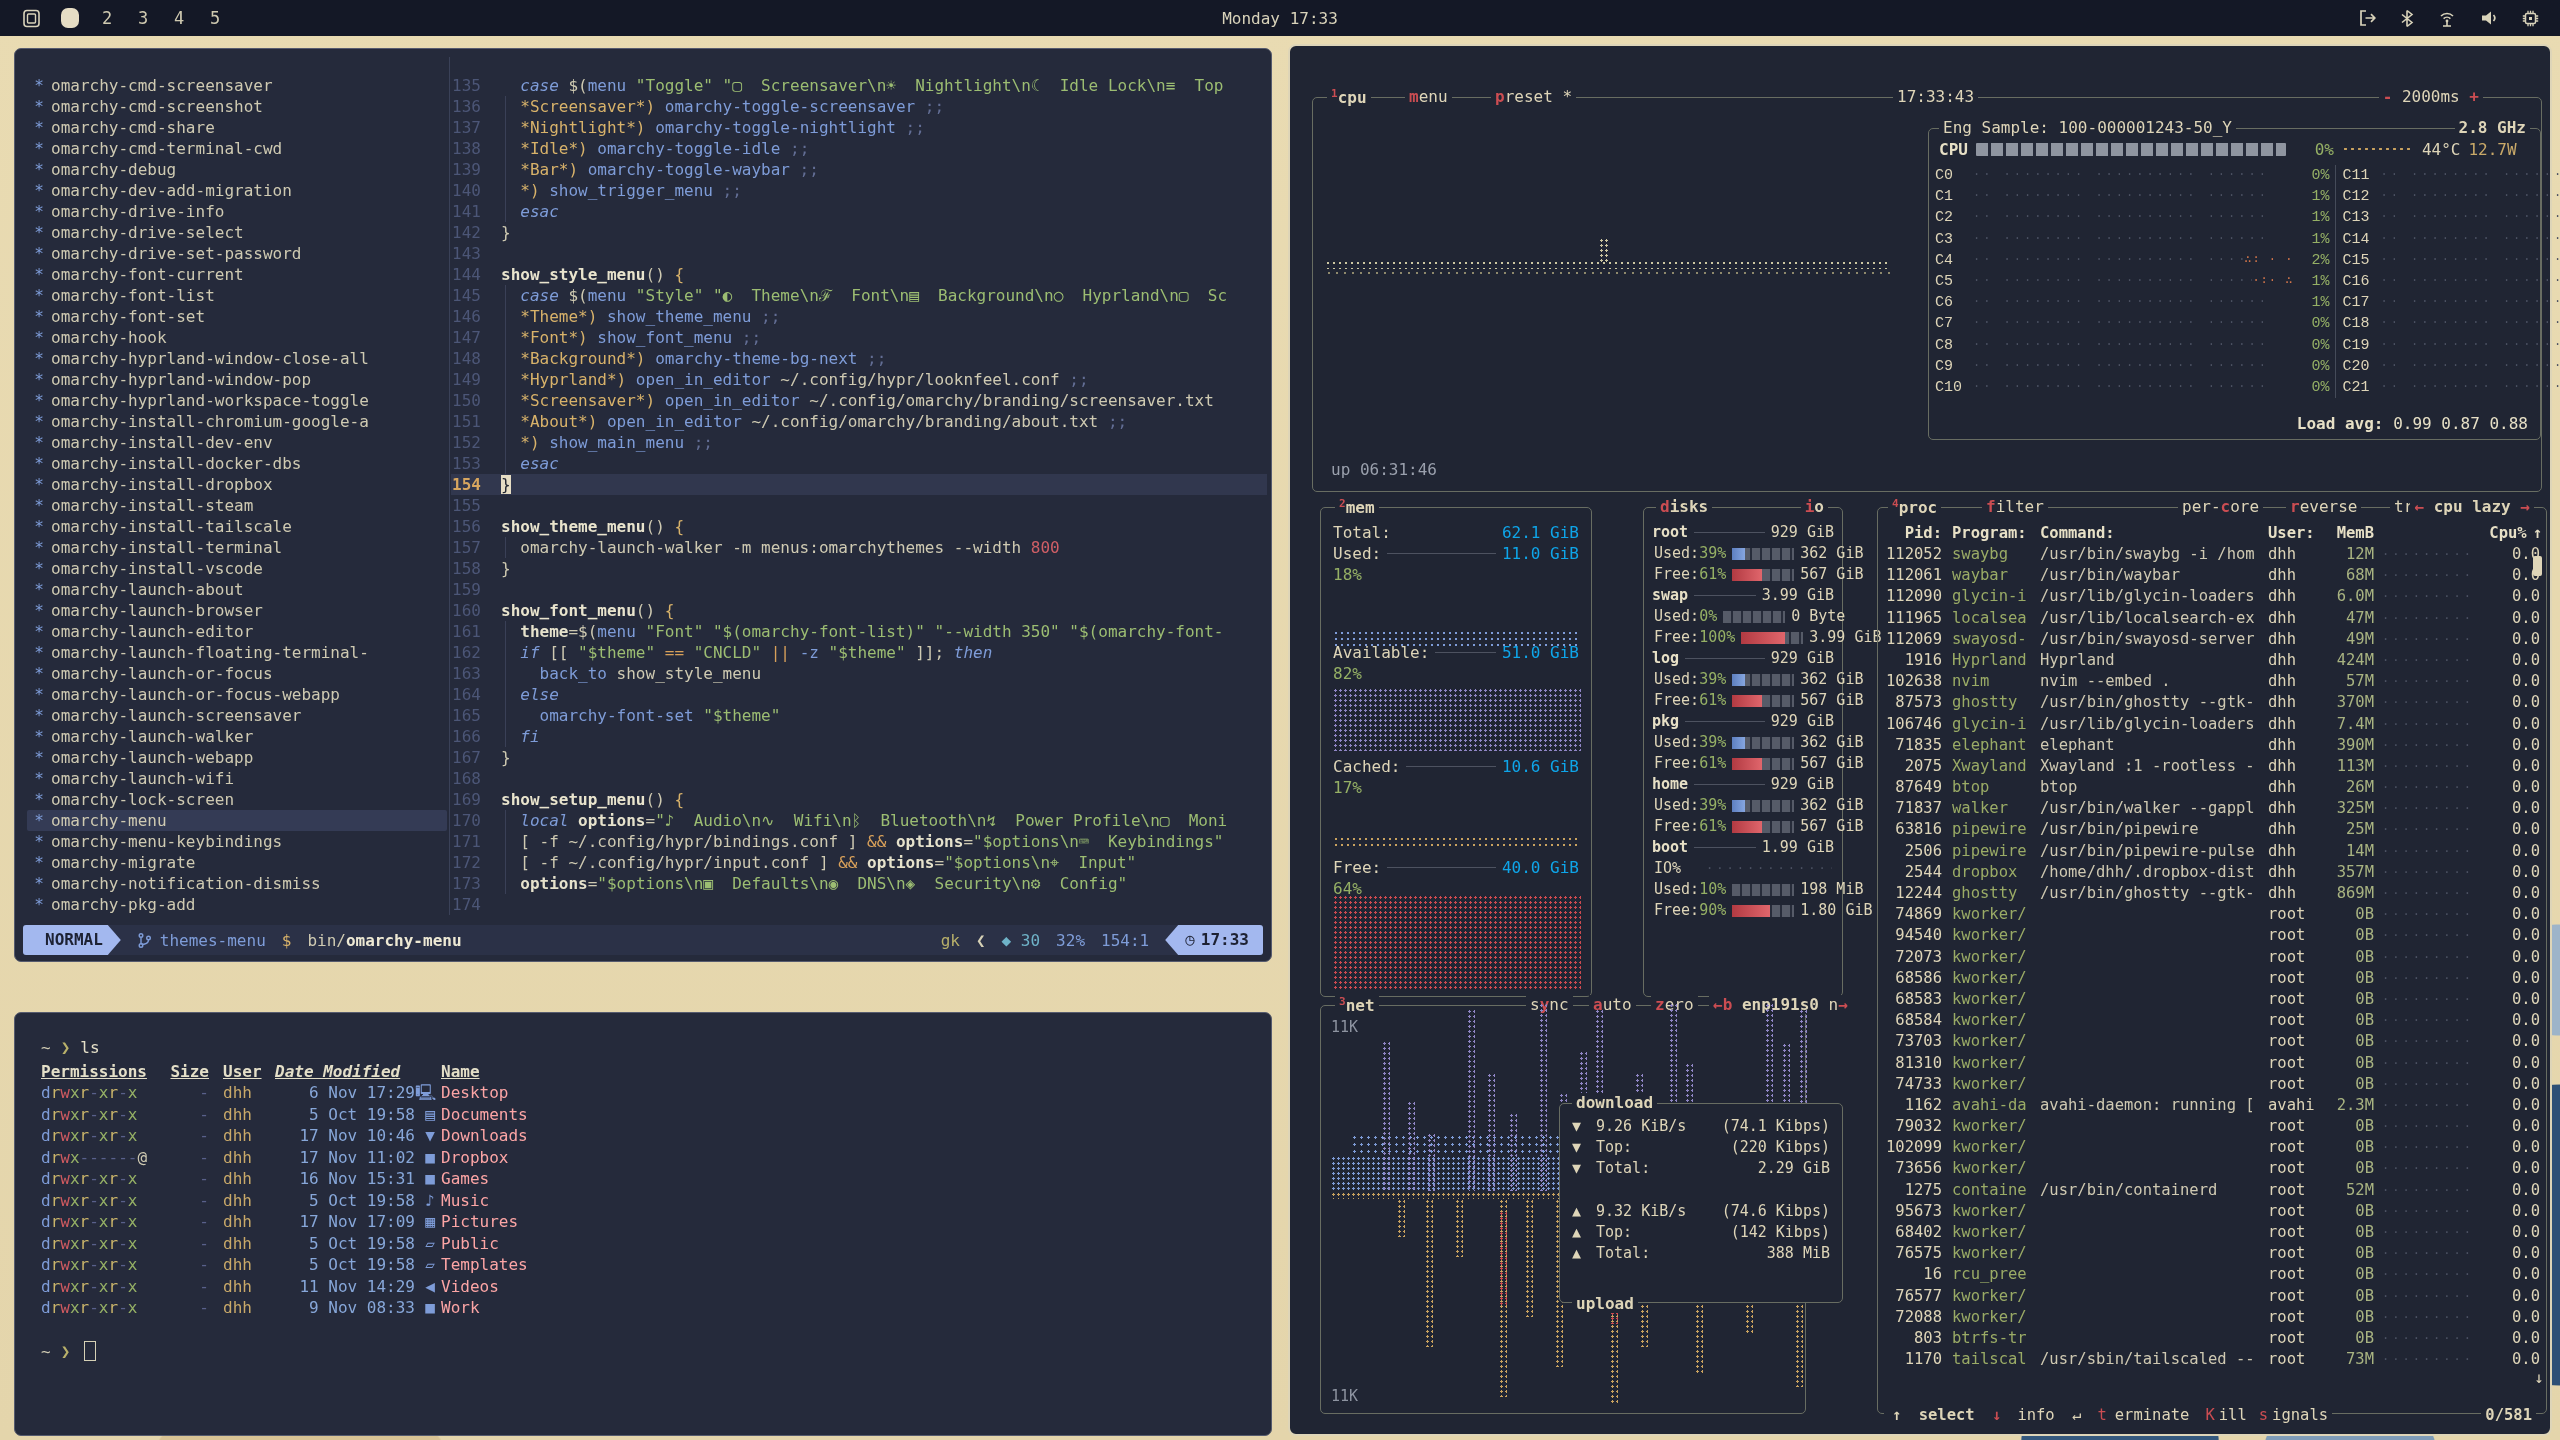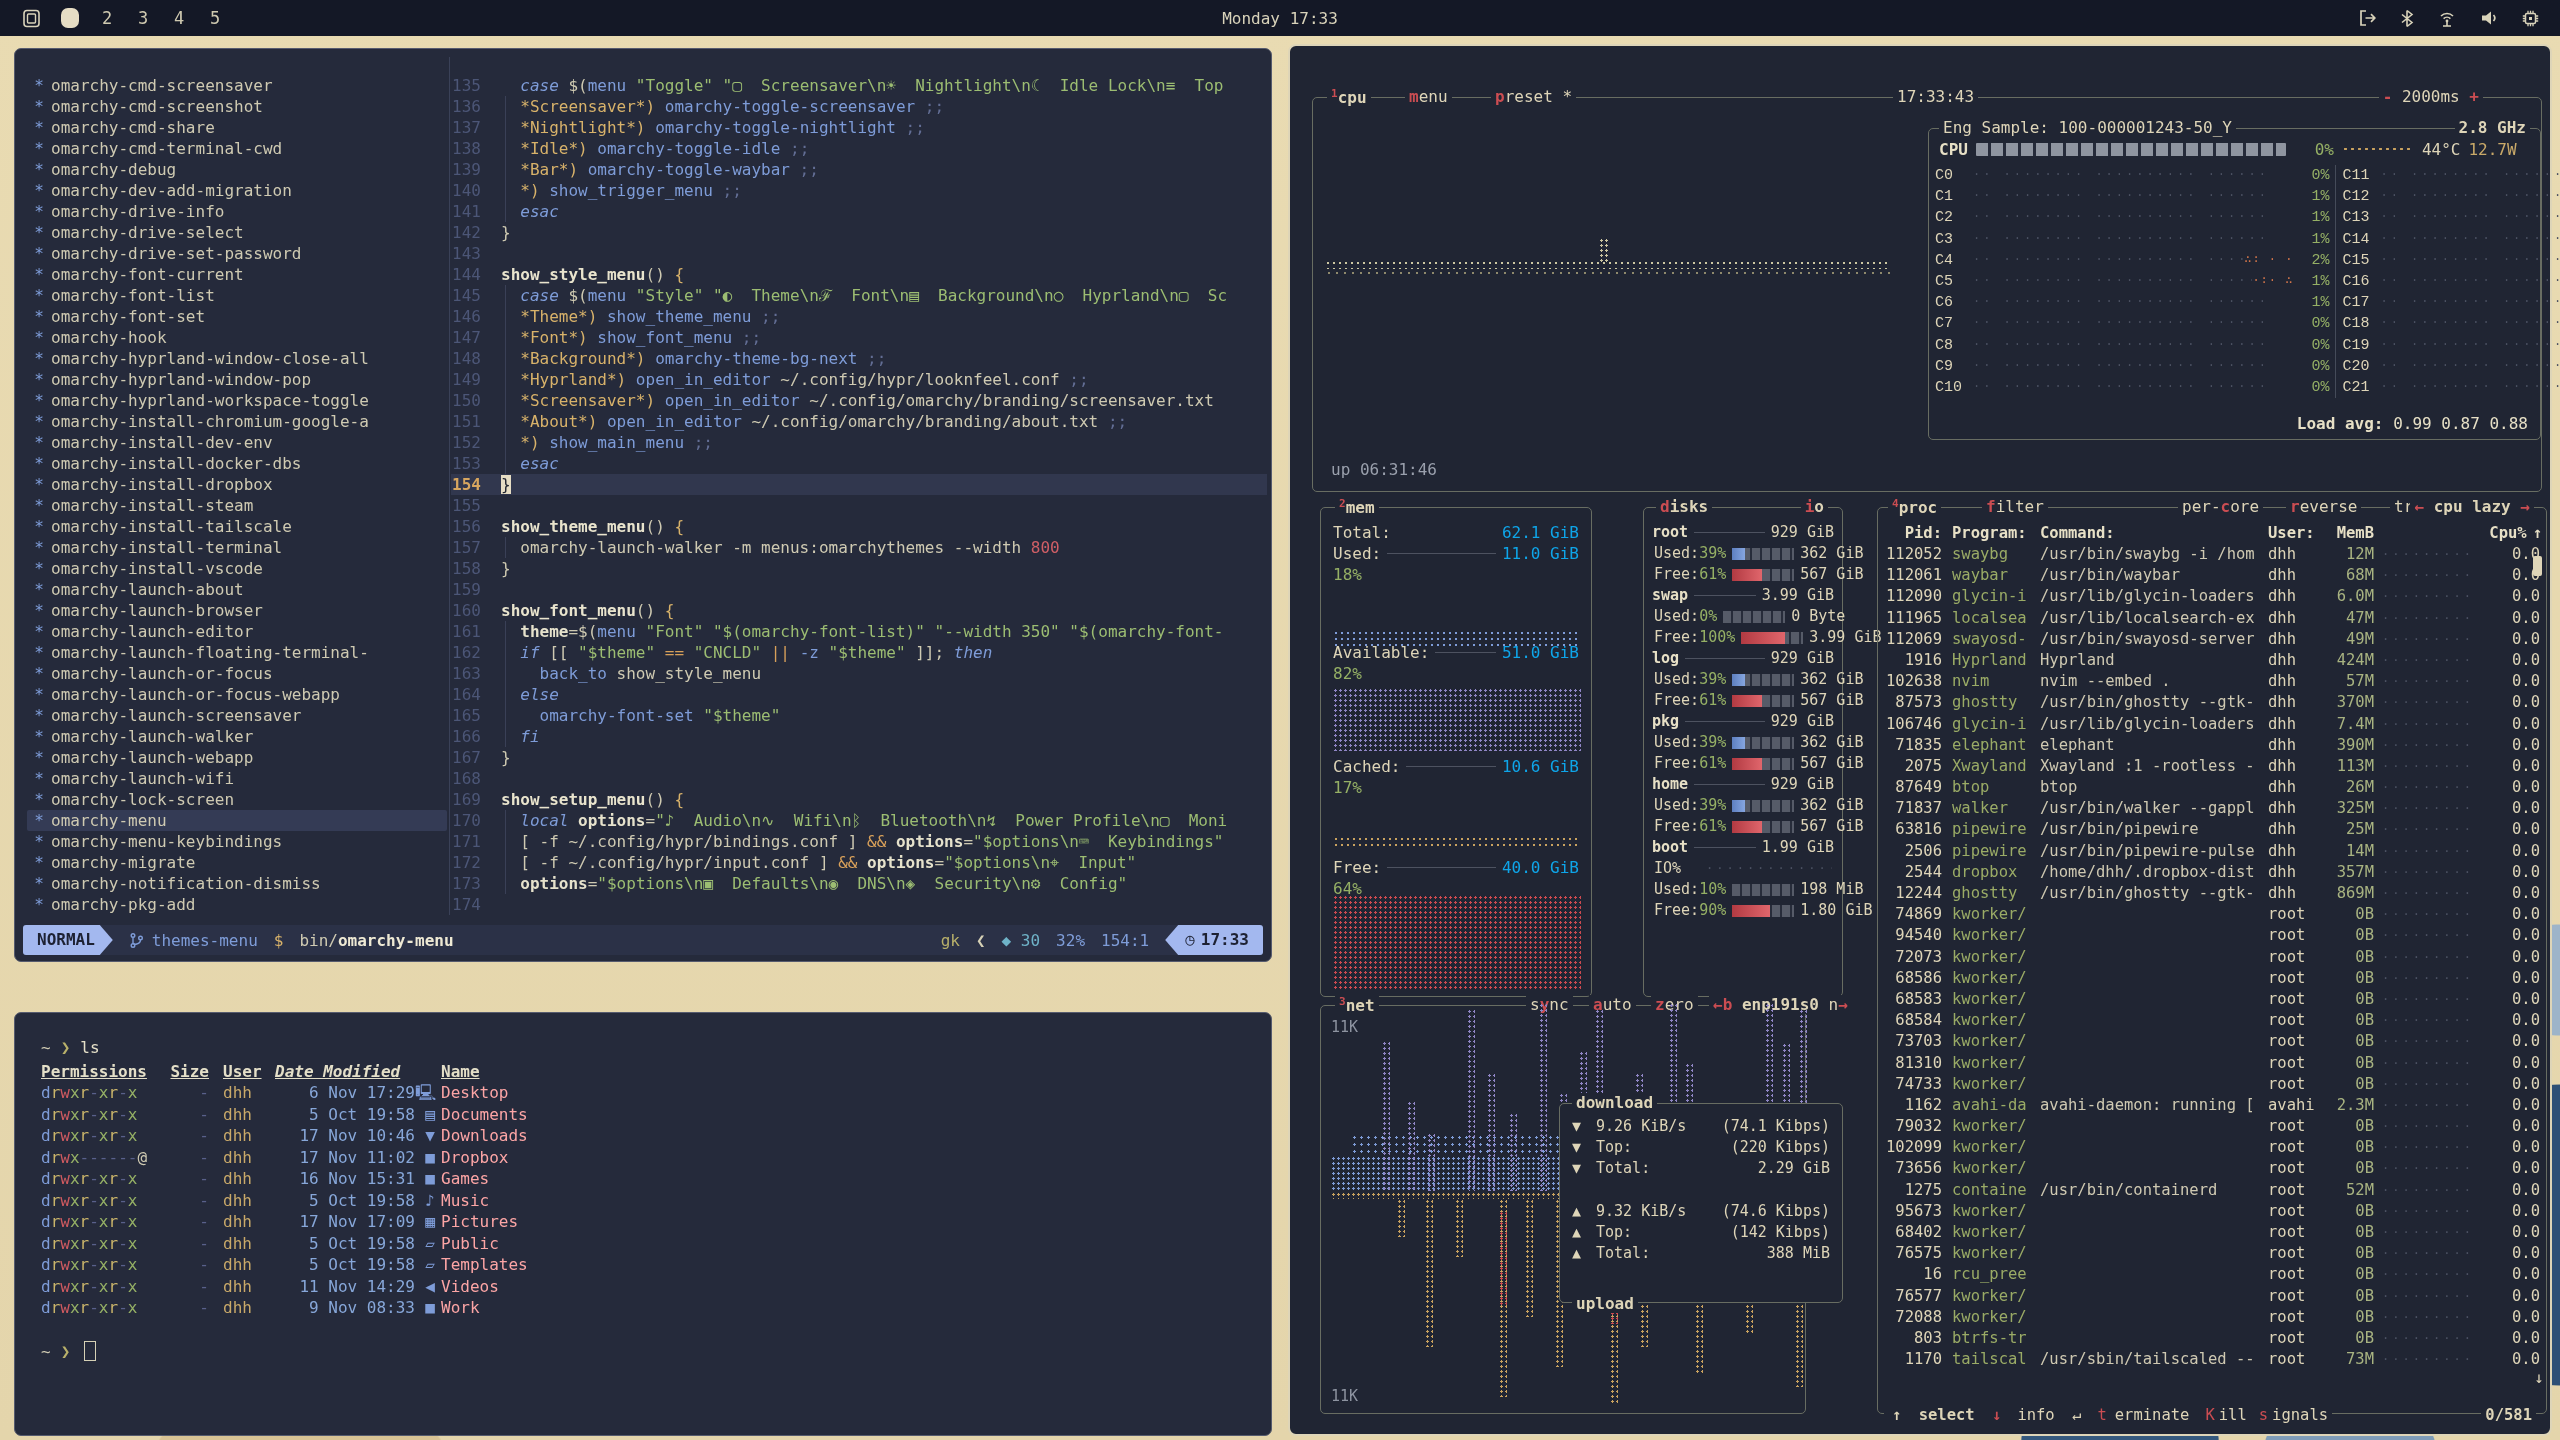--- a/index.html
+++ b/index.html
@@ -52,21 +52,21 @@
   .tk-t{color:#cfcab2;}
   .tk-v{color:#e6e2cc;font-weight:bold;}
   .tk-n{color:#d05f66;}
   .tk-o{color:#636e95;}
   .tk-a{color:#d8a05a;}
   .tk-fn{color:#e9e4cd;font-weight:bold;}
   .tk-br{color:#d8b26a;}
   .tk-cur{background:#e6ddc4;color:#20242f;}
   .statusline{position:absolute;left:8px;right:8px;bottom:6px;height:30px;background:#2b3147;border-radius:3px;
     display:flex;align-items:center;gap:16px;padding:0 0 0 0;font-size:16px;}
-  .mode-pill{background:#a3b8ef;color:#1d2233;font-weight:bold;height:30px;line-height:30px;padding:0 18px 0 14px;
+  .mode-pill{background:#a3b8ef;color:#1d2233;font-weight:bold;height:30px;line-height:30px;padding:0 18px 0 22px;
     clip-path:polygon(0 0,calc(100% - 13px) 0,100% 50%,calc(100% - 13px) 100%,0 100%);border-radius:3px 0 0 3px;}
   .sl-branch{display:flex;align-items:center;gap:8px;color:#7e9cd8;}
   .sl-dollar{color:#d8b26a;}
   .sl-file{color:#cfcab2;}
   .sl-file b{color:#eee9d4;}
   .sl-right{margin-left:auto;display:flex;align-items:center;gap:16px;}
   .sl-gk{color:#b8b06a;}
   .sl-sep{color:#d6d1b6;}
   .sl-pkg{color:#6fb3c8;}
   .sl-pos{color:#7e9cd8;}

